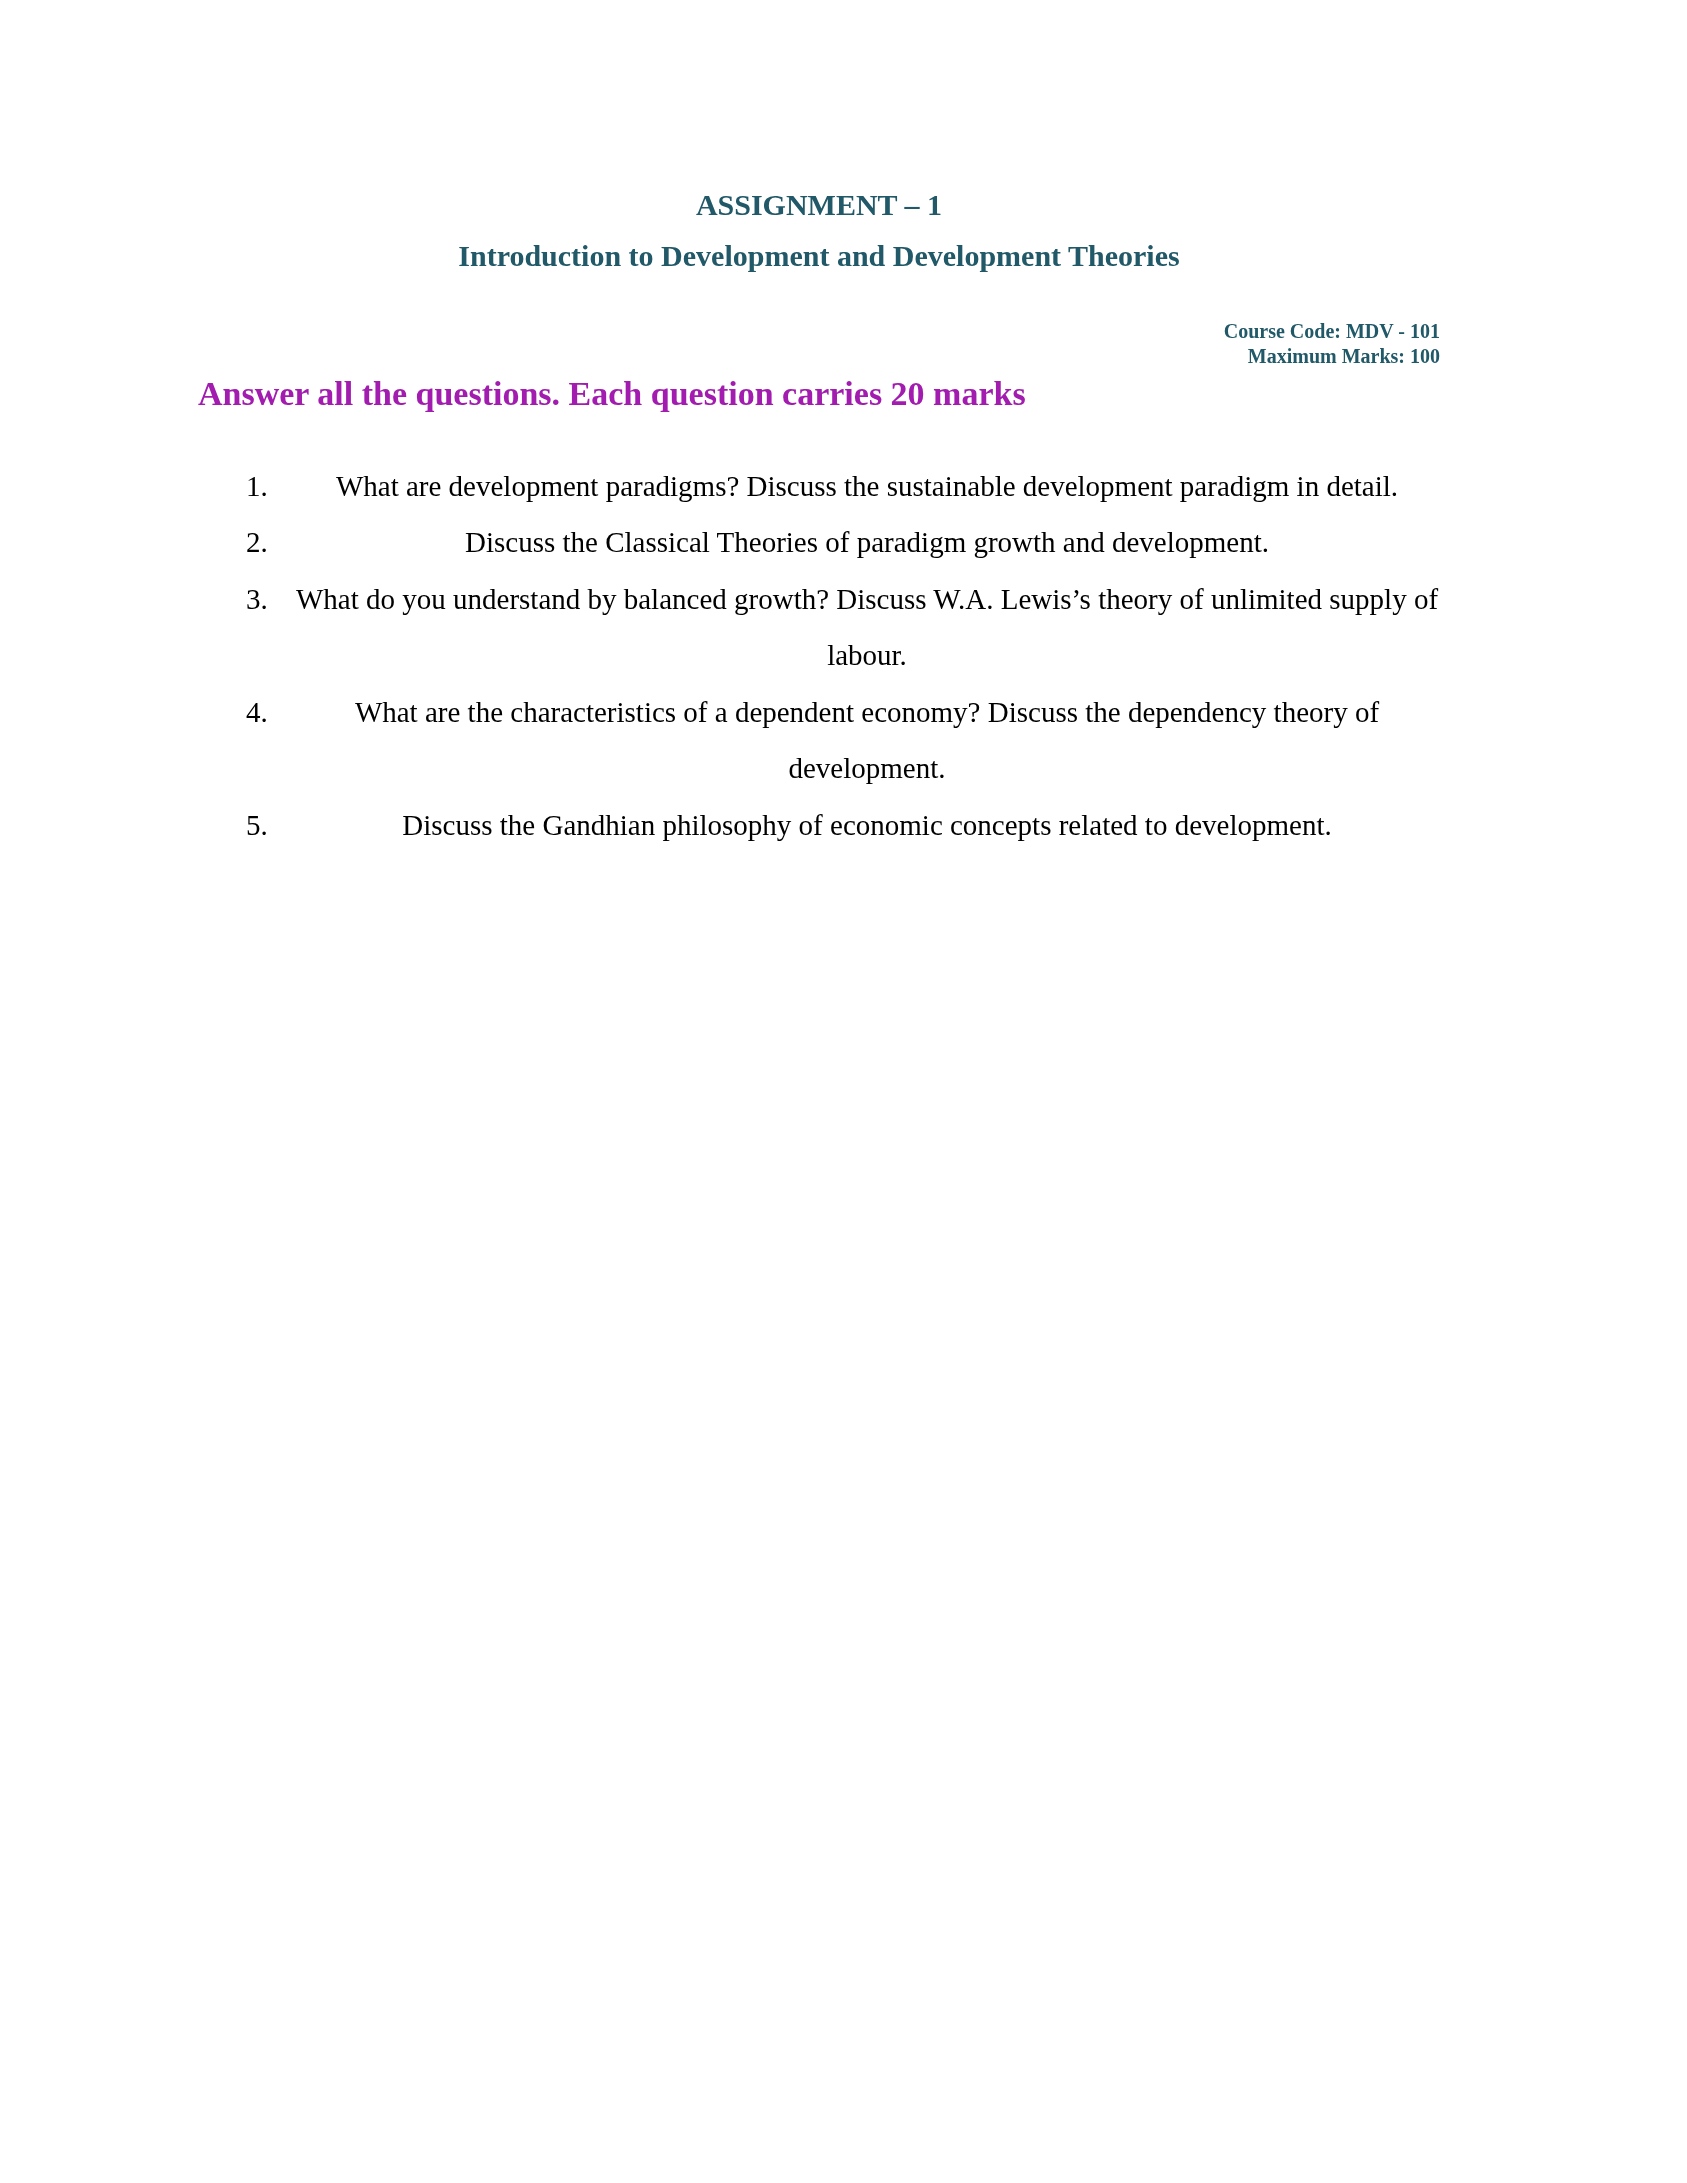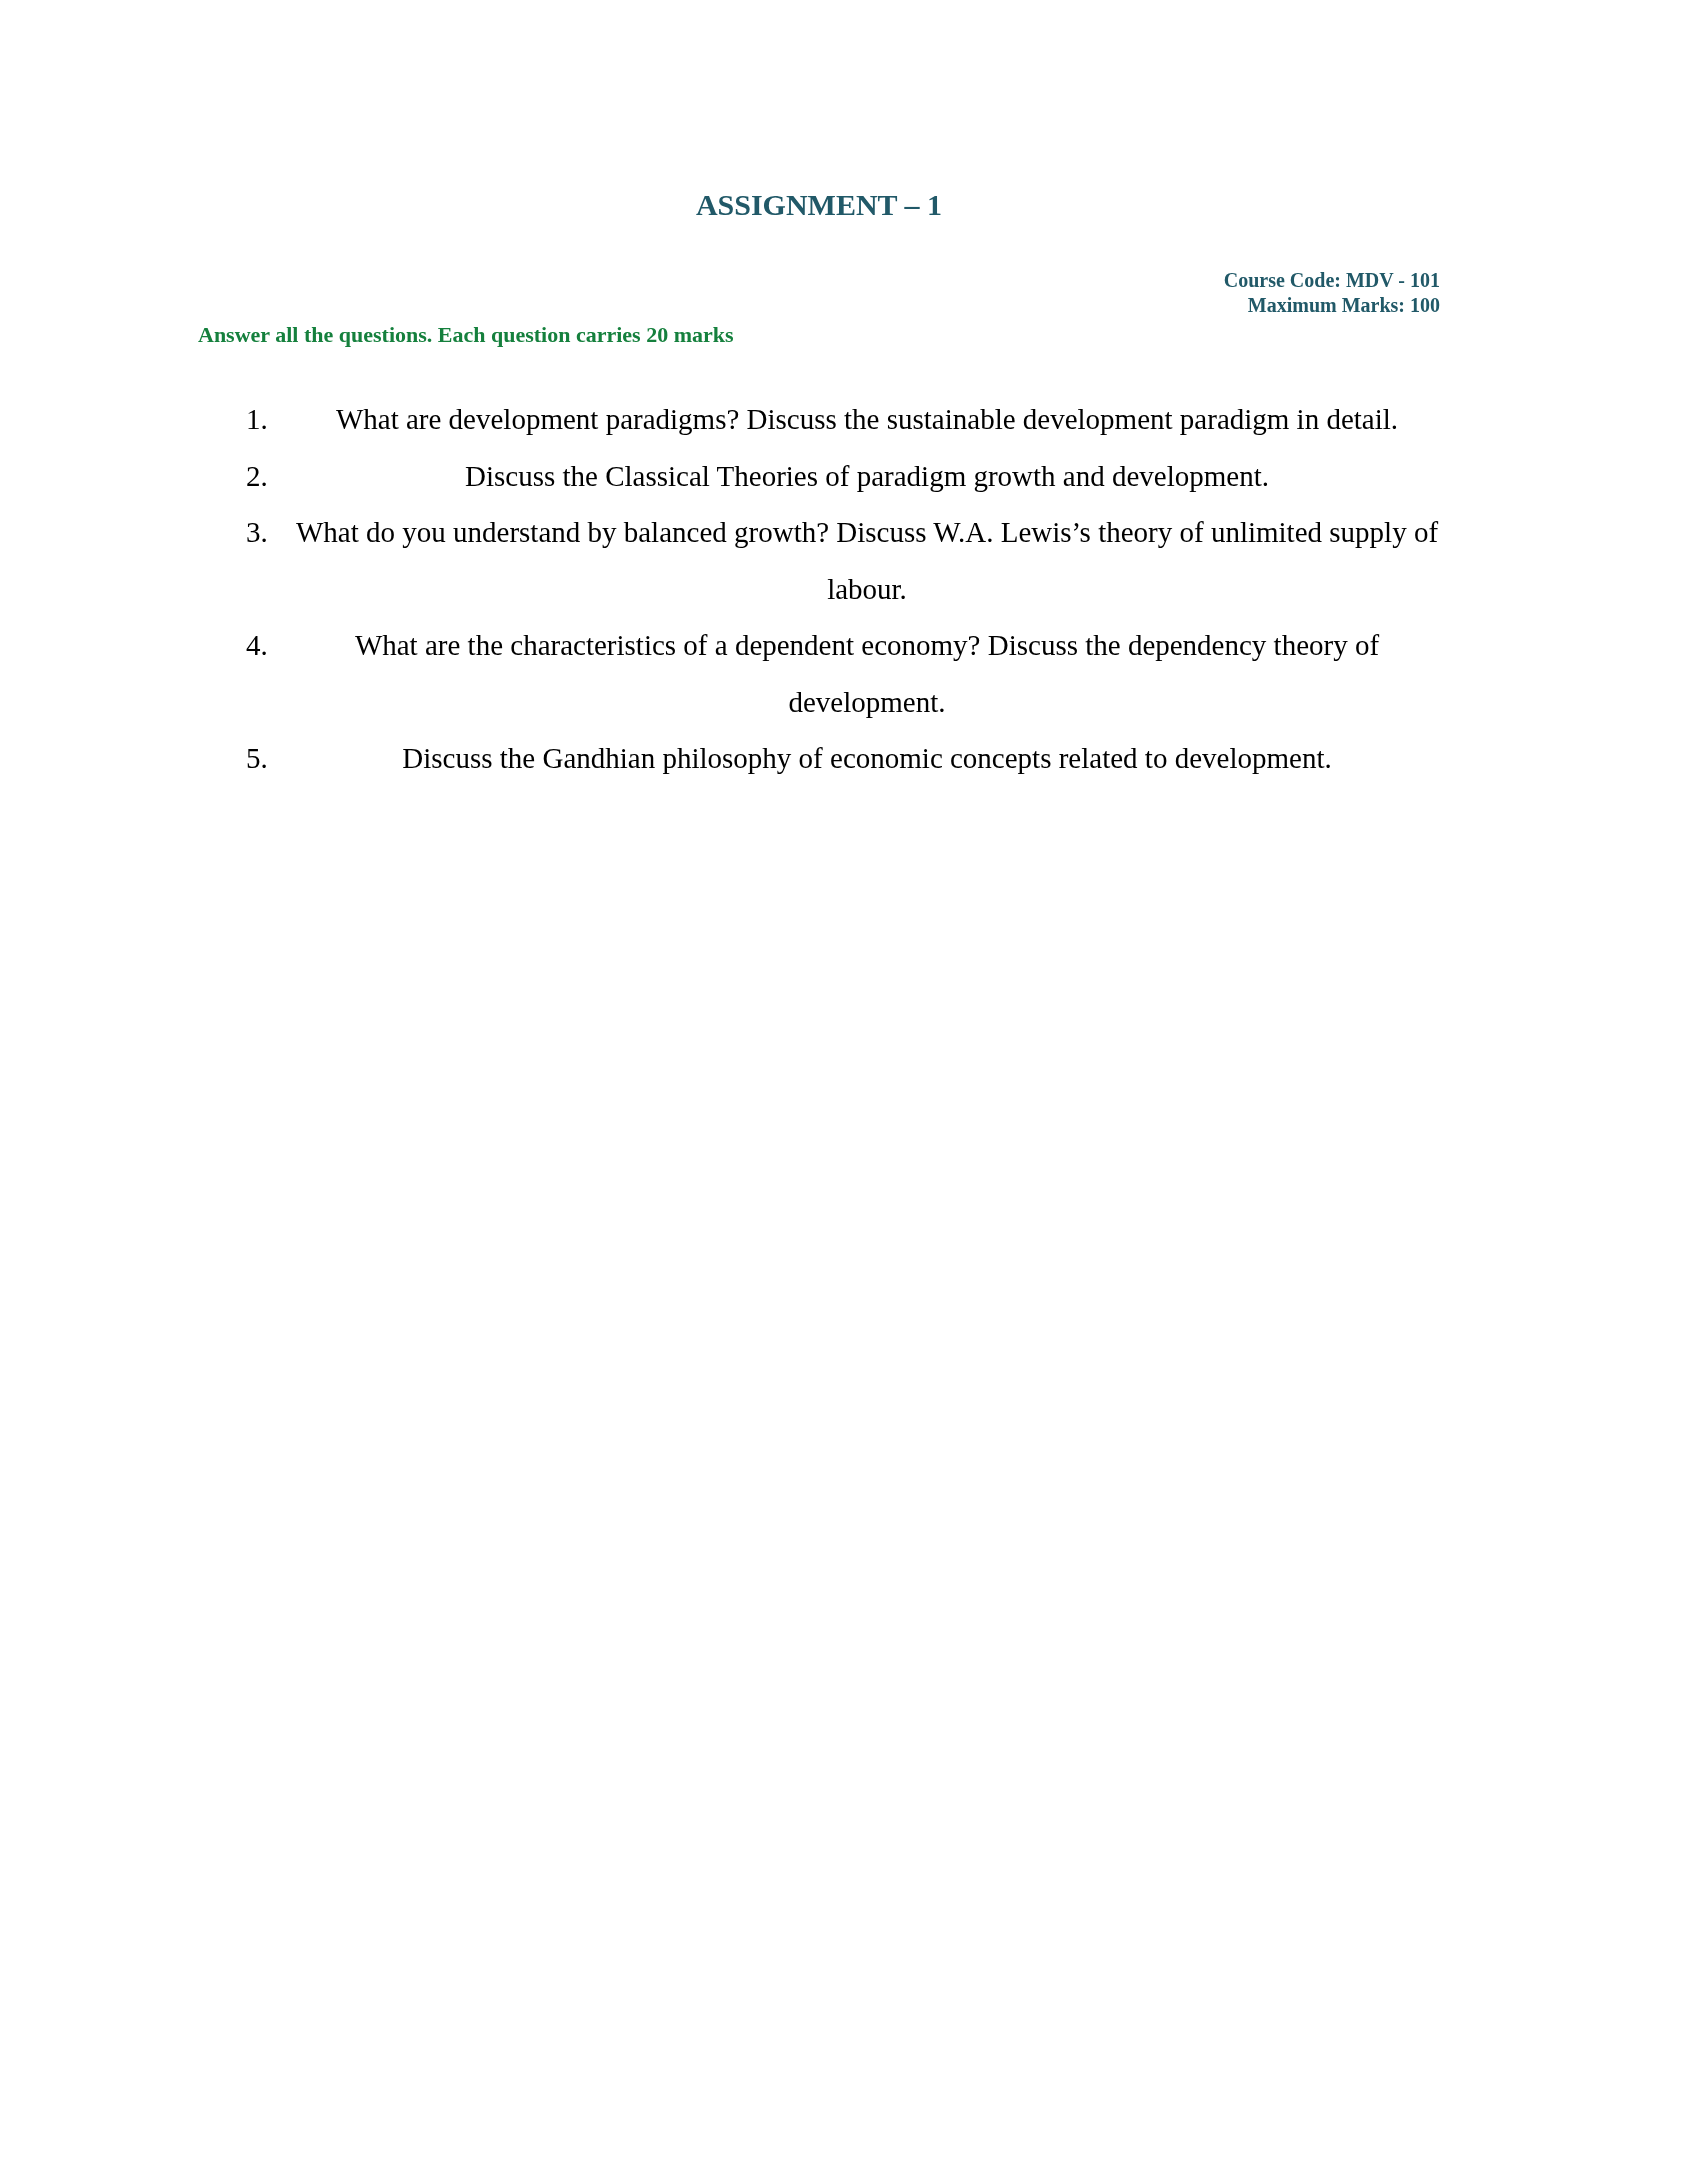--- a/index.html
+++ b/index.html
@@ -28,23 +28,23 @@
   .meta-block {
     text-align: right;
     color: #215968;
     font-weight: bold;
     font-size: 20px;
     line-height: 1.27;
     margin-top: 38px;
   }
   .instruction {
     text-align: left;
-    color: #15803d;
+    color: #a21caf;
     font-weight: bold;
-    font-size: 22px;
+    font-size: 34px;
     line-height: 1.3;
     margin-top: 2.6px;
   }
   ol.questions {
     list-style: none;
     margin: 41px 0 0 48px;
     padding: 0;
     font-size: 29px;
     line-height: 1.95;
     counter-reset: qnum;
@@ -62,20 +62,21 @@
     top: 0;
   }
 </style>
 </head>
 <body>
 
 <div class="page">
 
   <div class="title-block">
     <div>ASSIGNMENT – 1</div>
+    <div>Introduction to Development and Development Theories</div>
   </div>
 
   <div class="meta-block">
     <div>Course Code: MDV - 101</div>
     <div>Maximum Marks: 100</div>
   </div>
 
   <div class="instruction">Answer all the questions. Each question carries 20 marks</div>
 
   <ol class="questions">

